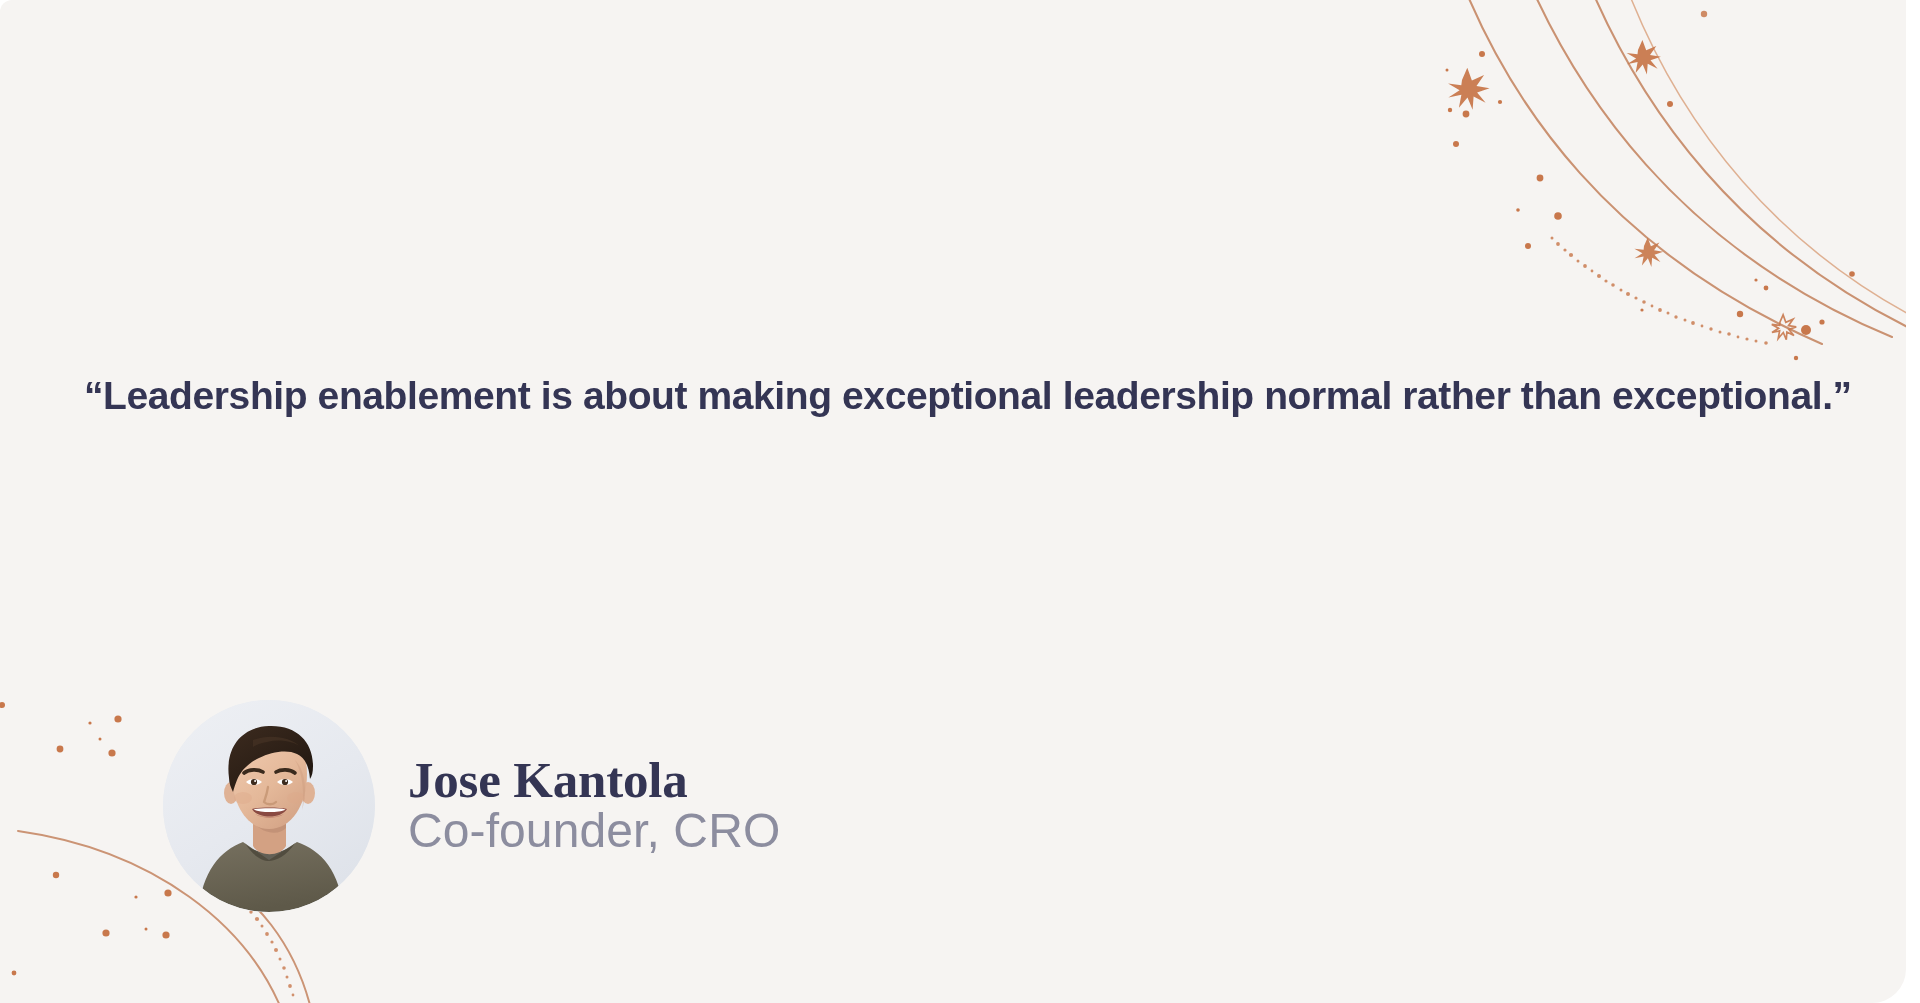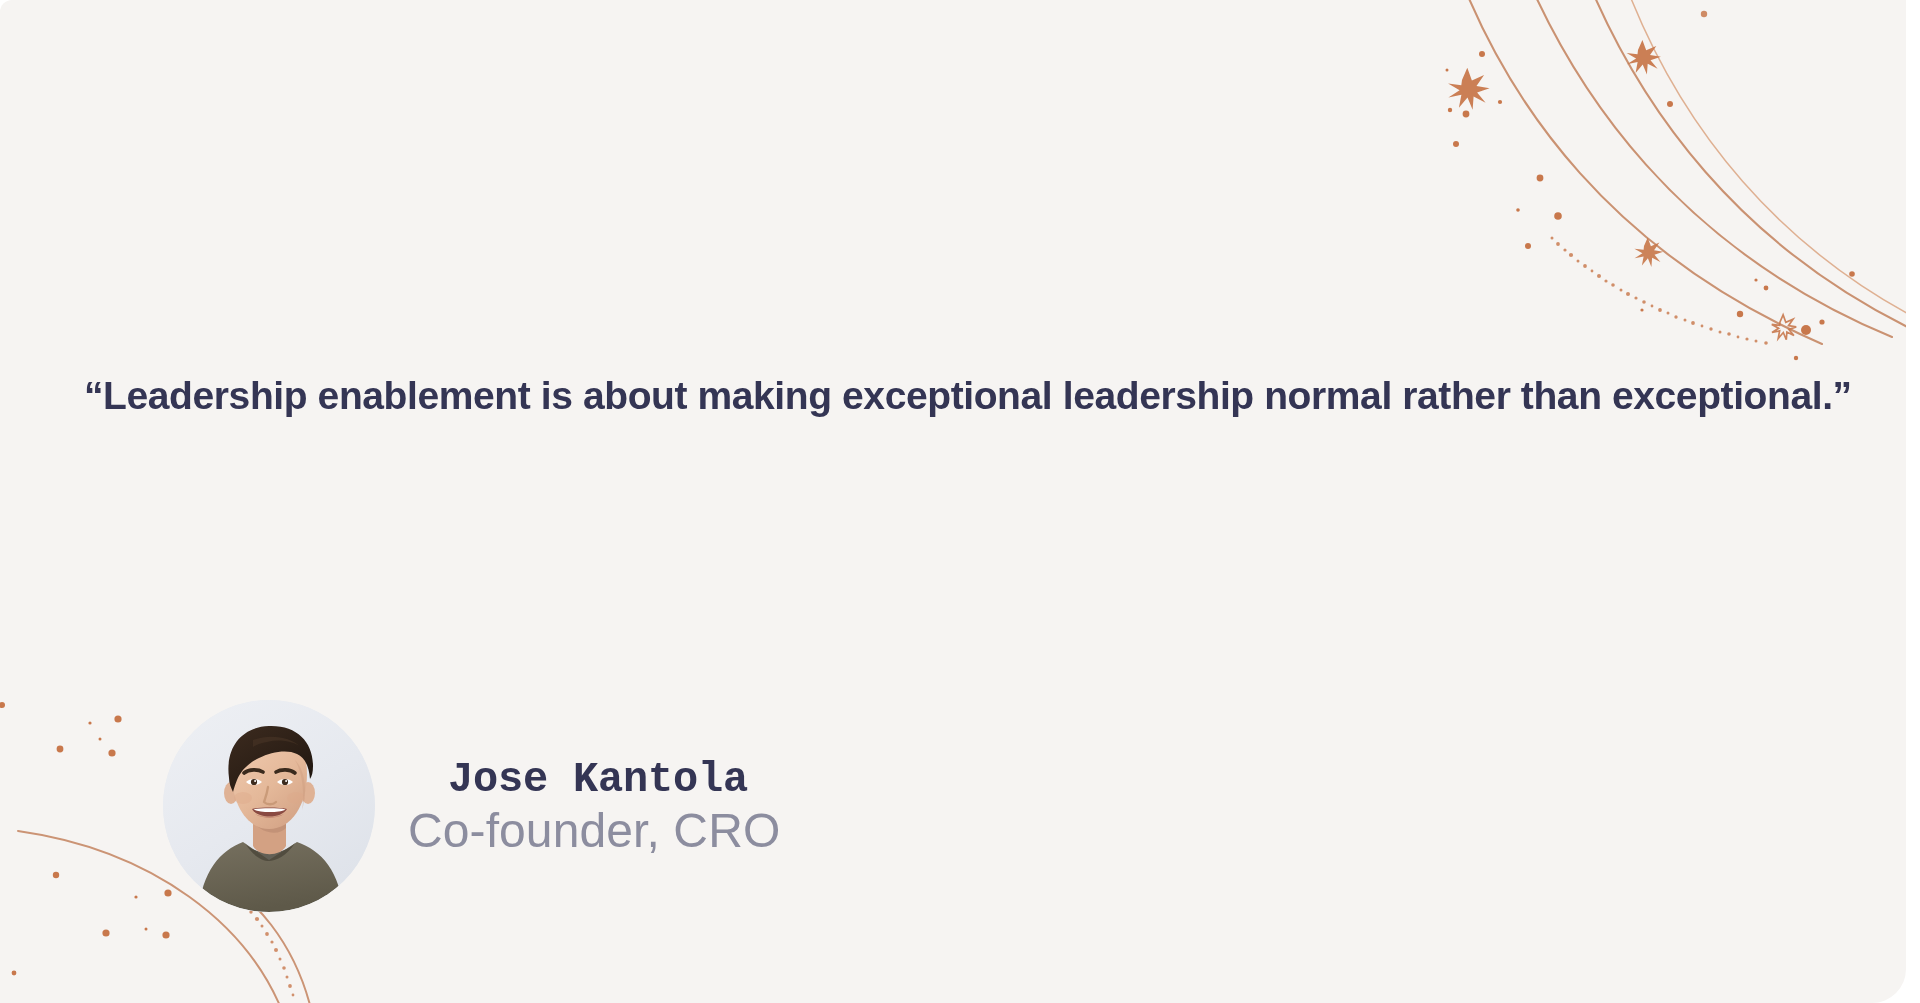--- a/index.html
+++ b/index.html
@@ -78,28 +78,27 @@
   #avatar svg { display: block; width: 212px; height: 212px; }
 
   #attribution-text {
     margin-left: 33px;
     display: flex;
     flex-direction: column;
     justify-content: center;
   }
 
   #person-name {
-    font-family: Liberation Mono, monospace;
+    font-family: Liberation Serif, serif;
     font-weight: 700;
-    font-size: 42px;
+    font-size: 51px;
     line-height: 50px;
     letter-spacing: -0.2px;
     color: #343554;
     white-space: nowrap;
-    margin-left: 40px;
   }
 
   #person-role {
     font-family: "Liberation Sans", "DejaVu Sans", sans-serif;
     font-weight: 400;
     font-size: 48px;
     line-height: 52px;
     letter-spacing: 0.1px;
     color: #8c8d9f;
     white-space: nowrap;

